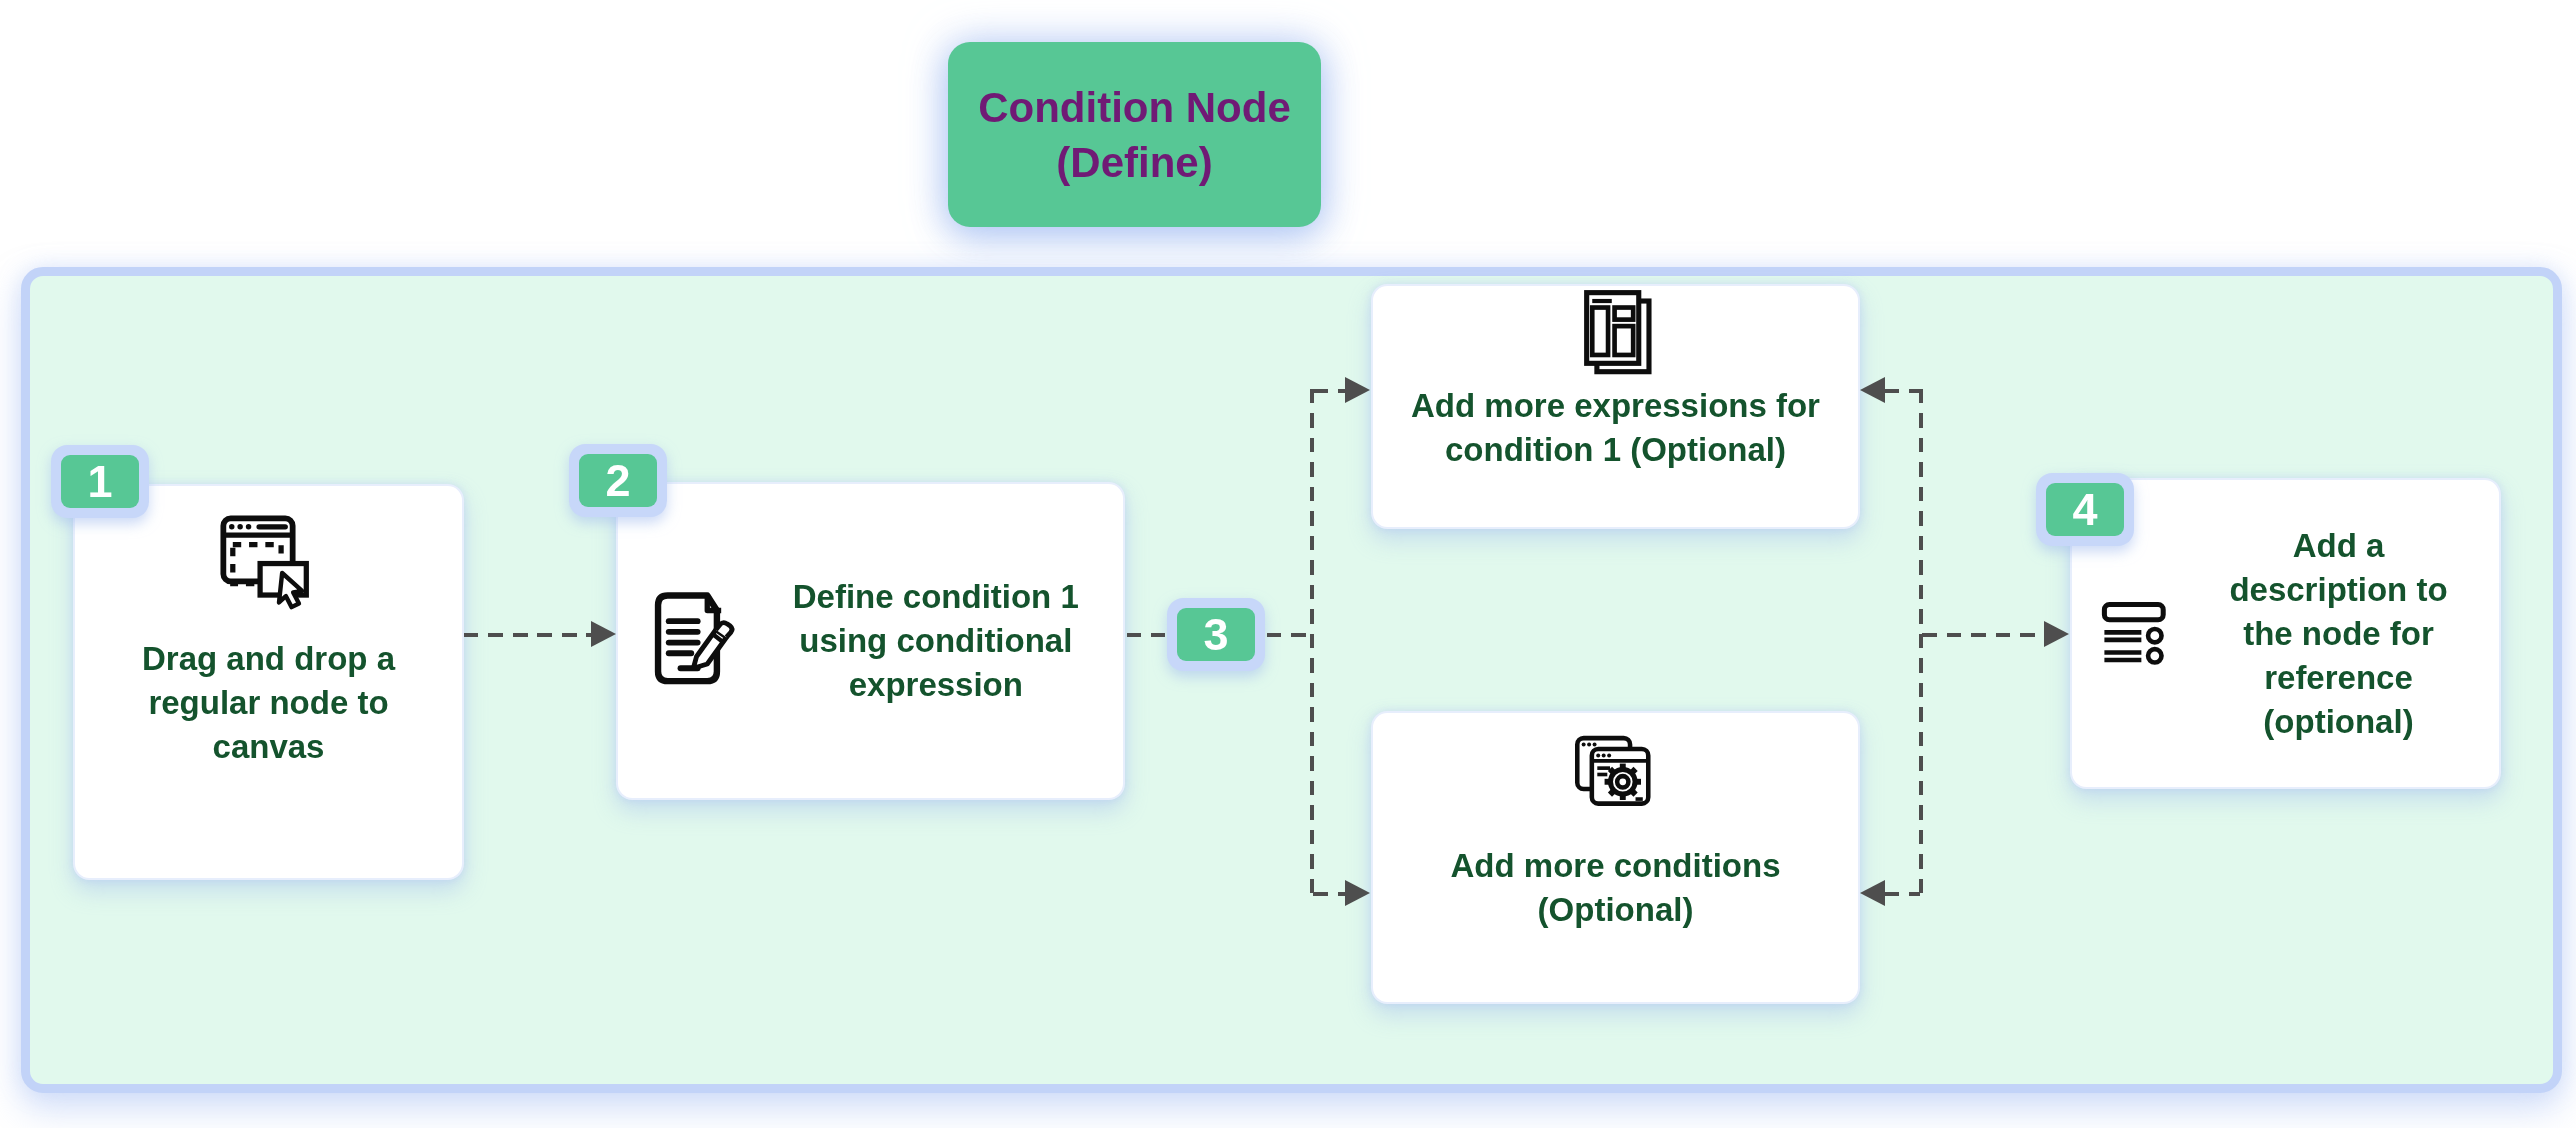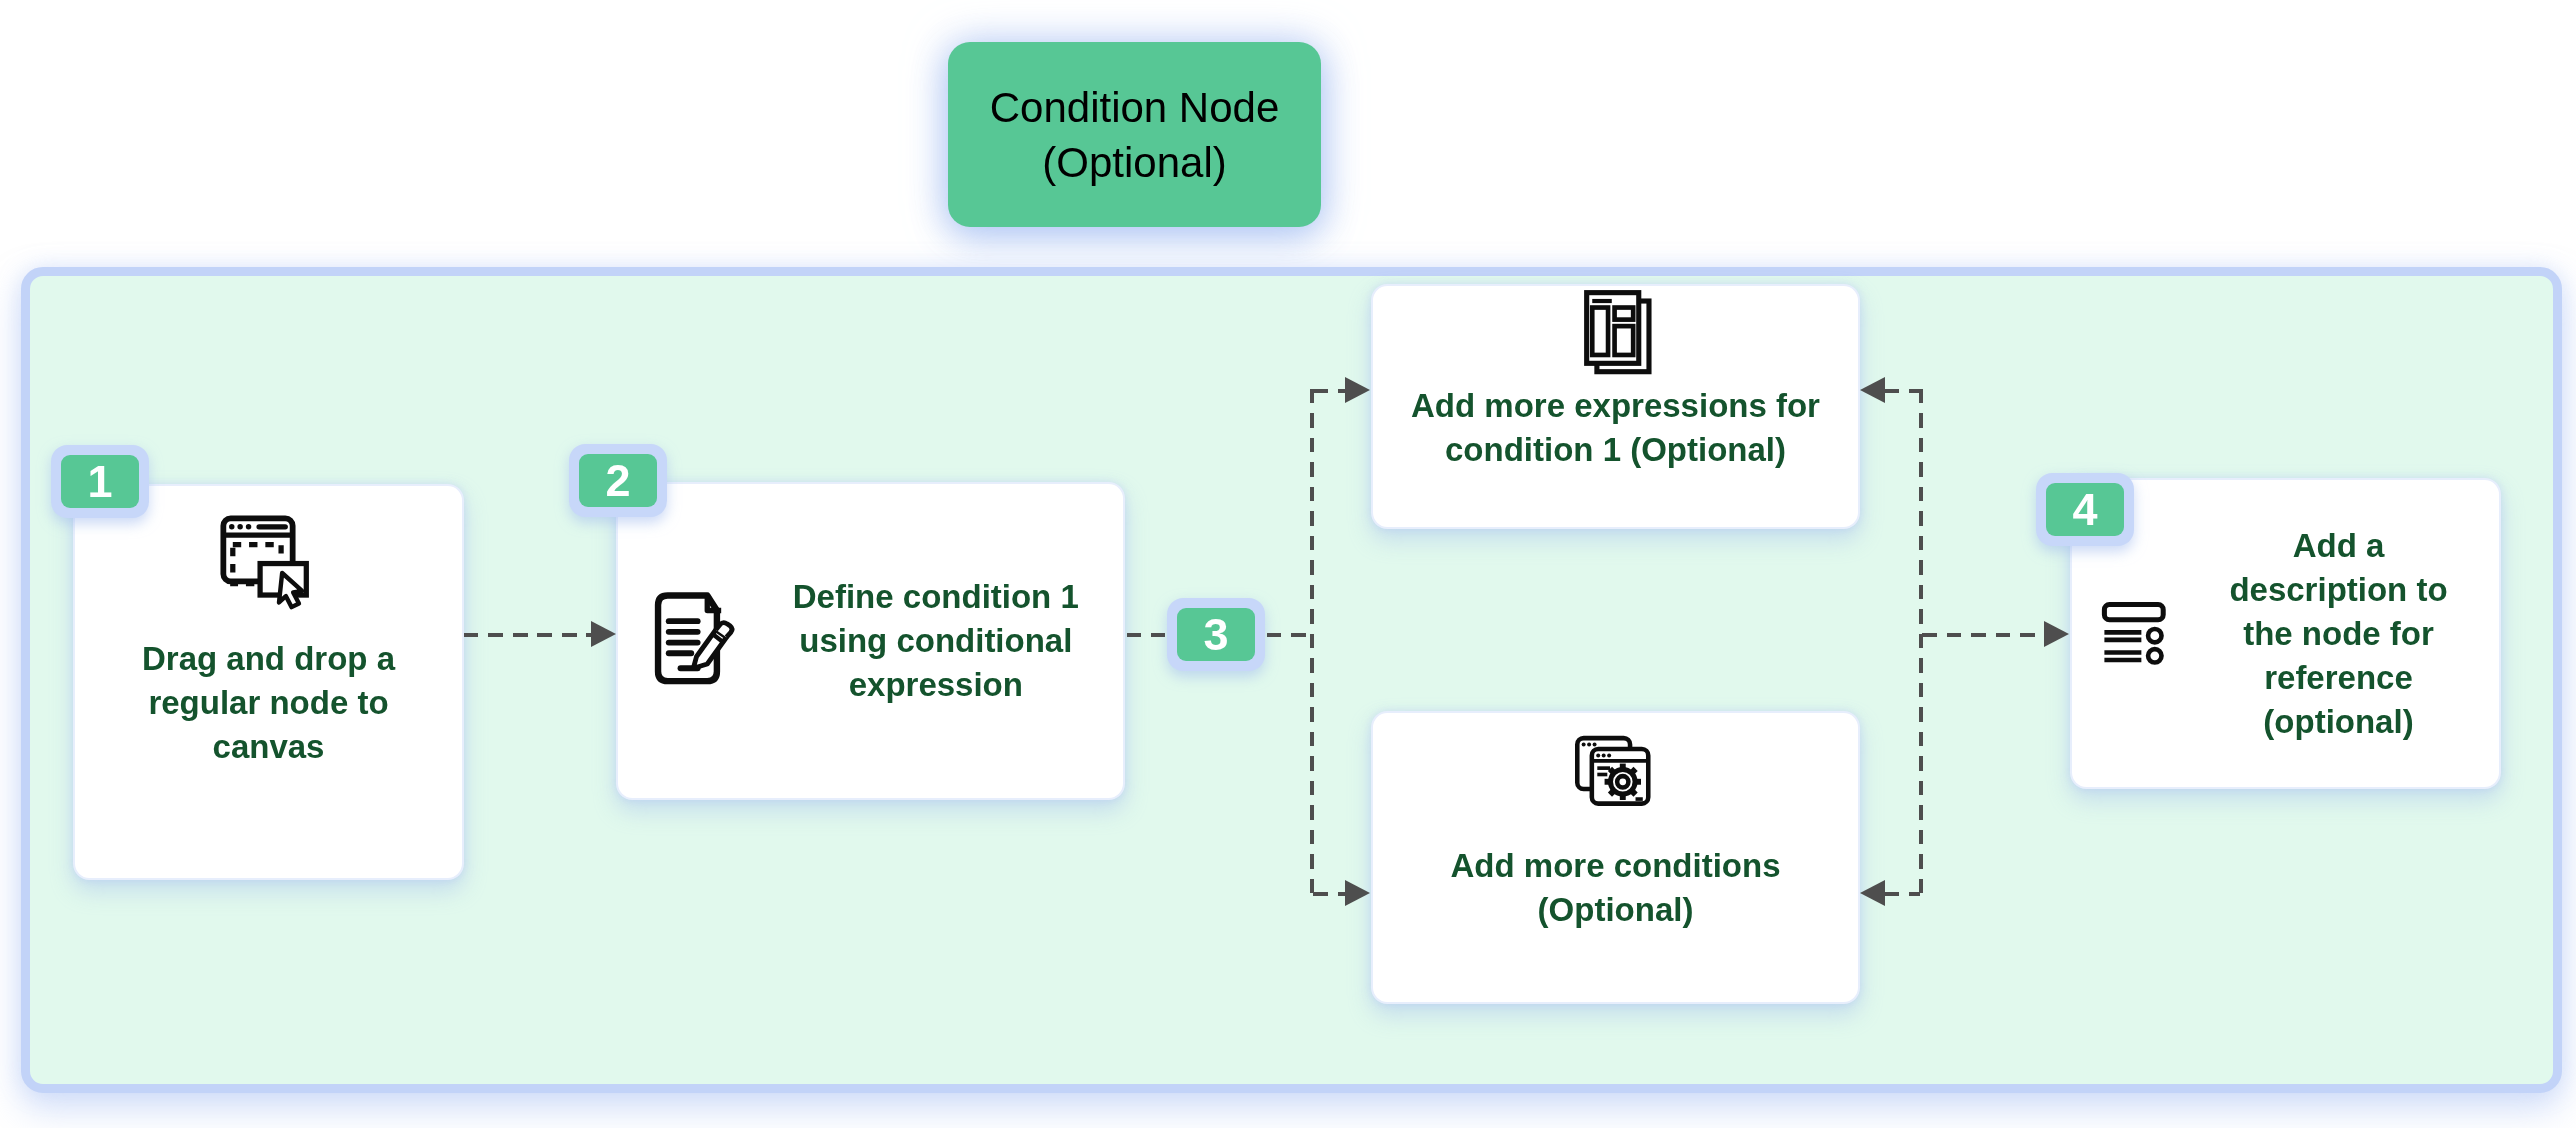--- a/index.html
+++ b/index.html
@@ -5,21 +5,21 @@
   html,body{margin:0;padding:0;background:#ffffff;}
   body{width:2576px;height:1128px;position:relative;overflow:hidden;
        font-family:"Liberation Sans","DejaVu Sans",sans-serif;}
   .stage{position:absolute;left:0;top:0;width:2576px;height:1128px;}
 
   
   .title-node{position:absolute;left:948px;top:42px;width:373px;height:185px;
     background:#57c795;border-radius:22px;display:flex;flex-direction:column;
     align-items:center;justify-content:center;
     box-shadow:0 9px 35px rgba(170,195,243,.85),0 0 42px rgba(176,198,245,.65);}
-  .title-node span{color:#000000;font-weight:400;font-size:42px;line-height:55px;}
+  .title-node span{color:#701a75;font-weight:700;font-size:42px;line-height:55px;}
 
   
   .flow-container{position:absolute;left:21px;top:267px;width:2541px;height:826px;
     box-sizing:border-box;background:#e1f9ed;border:9px solid #c2d3f8;border-radius:22px;
     box-shadow:0 16.4px 35px rgba(176,198,245,.5),0 0 22px rgba(176,198,245,.35);}
 
   
   .card{position:absolute;background:#ffffff;border:2.7px solid #e7eefc;border-radius:16.4px;
     box-sizing:border-box;display:flex;align-items:center;justify-content:center;
     box-shadow:0 11px 22px rgba(163,188,238,.45),0 0 9px rgba(190,208,246,.55);}
@@ -68,21 +68,21 @@
 
   .icon svg{display:block;}
 </style>
 </head>
 <body>
 
 <div class="stage">
 
   <div class="title-node">
     <span>Condition Node</span>
-    <span>(Optional)</span>
+    <span>(Define)</span>
   </div>
 
   <div class="flow-container"></div>
 
   <div class="card col" id="card1">
     <span class="icon">
       <svg width="105" height="105" viewBox="0 0 100 100" fill="none" stroke="#0d0d0d">
         <rect x="7" y="8" width="66" height="60" rx="7" stroke-width="5.5"></rect>
         <line x1="7" y1="24" x2="73" y2="24" stroke-width="5"></line>
         <circle cx="15" cy="16" r="2.6" fill="#0d0d0d" stroke="none"></circle>

